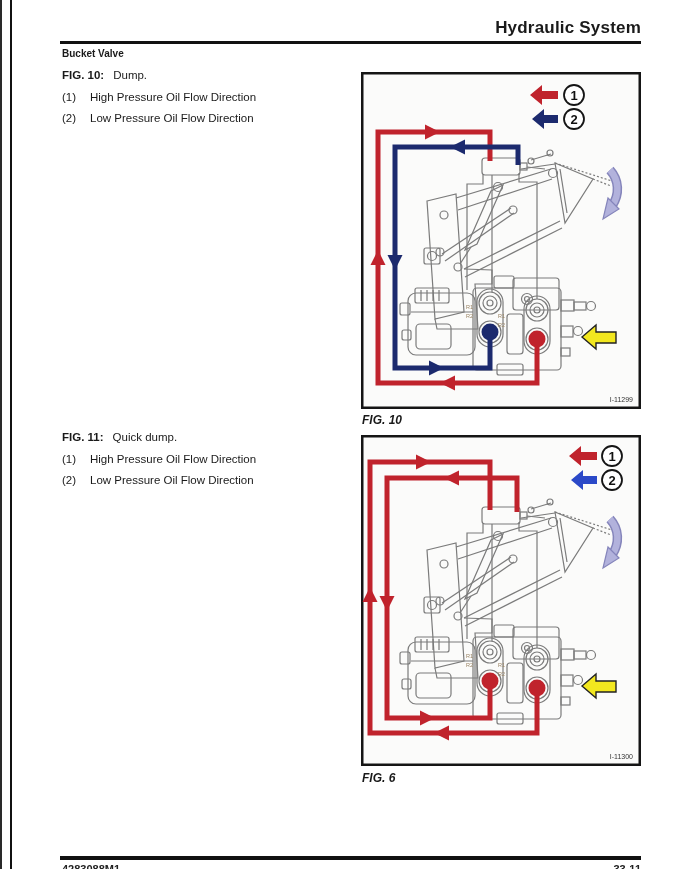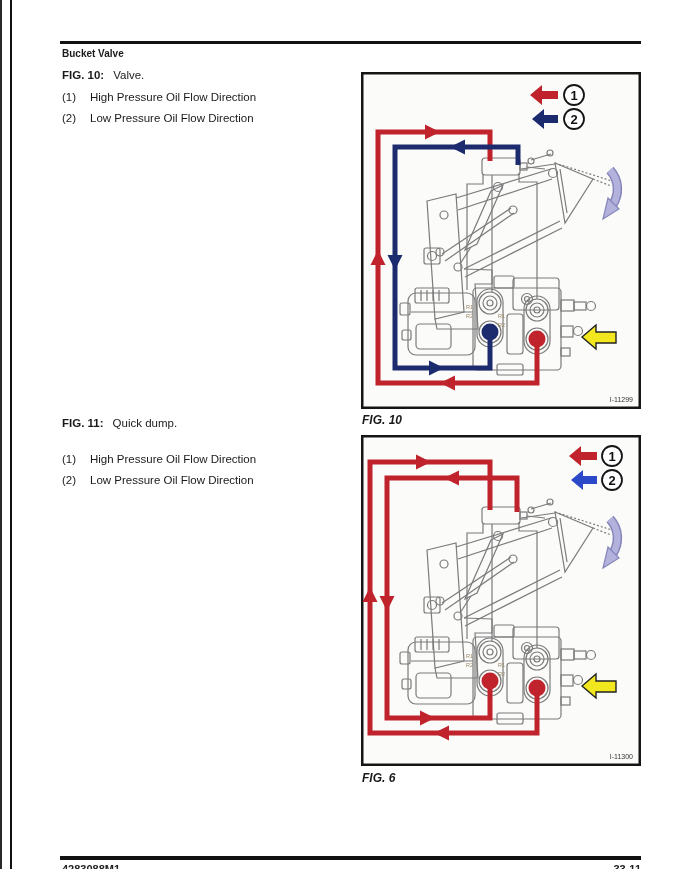--- a/index.html
+++ b/index.html
@@ -151,26 +151,27 @@
         <polygon class="motion-head" points="242,147 258,137 247,126"></polygon>
       </g>
     </g>
   </defs>
 </svg>
 
 <div class="page">
   <div class="abs scan-edge-a"></div>
   <div class="abs scan-edge-b"></div>
 
+  <div class="abs hdr-title">Hydraulic System</div>
   <div class="abs rule hdr-rule"></div>
 
   <div class="abs section-title">Bucket Valve</div>
 
   <div class="abs fig-label" style="top:69px">
-    <span class="lbl">FIG. 10:</span><span class="desc">Valve.</span>
+    <span class="lbl">FIG. 10:</span><span class="desc">Dump.</span>
   </div>
   <div class="abs item-row" style="top:91px">
     <span class="num">(1)</span>
     <span>High Pressure Oil Flow Direction</span>
   </div>
   <div class="abs item-row" style="top:112px">
     <span class="num">(2)</span>
     <span>Low Pressure Oil Flow Direction</span>
   </div>
 
@@ -196,21 +197,21 @@
         <circle class="legend-circle" cx="213" cy="23" r="10"></circle>
         <text class="legend-num" x="213" y="27.5">1</text>
         <circle class="legend-circle" cx="213" cy="47" r="10"></circle>
         <text class="legend-num" x="213" y="51.5">2</text>
       </g>
       <text class="fig-id" x="272" y="330">I-11299</text>
     </svg>
   </div>
   <div class="abs fig-caption" style="top:413px">FIG. 10</div>
 
-  <div class="abs fig-label" style="top:417px">
+  <div class="abs fig-label" style="top:431px">
     <span class="lbl">FIG. 11:</span><span class="desc">Quick dump.</span>
   </div>
   <div class="abs item-row" style="top:453px">
     <span class="num">(1)</span>
     <span>High Pressure Oil Flow Direction</span>
   </div>
   <div class="abs item-row" style="top:474px">
     <span class="num">(2)</span>
     <span>Low Pressure Oil Flow Direction</span>
   </div>

